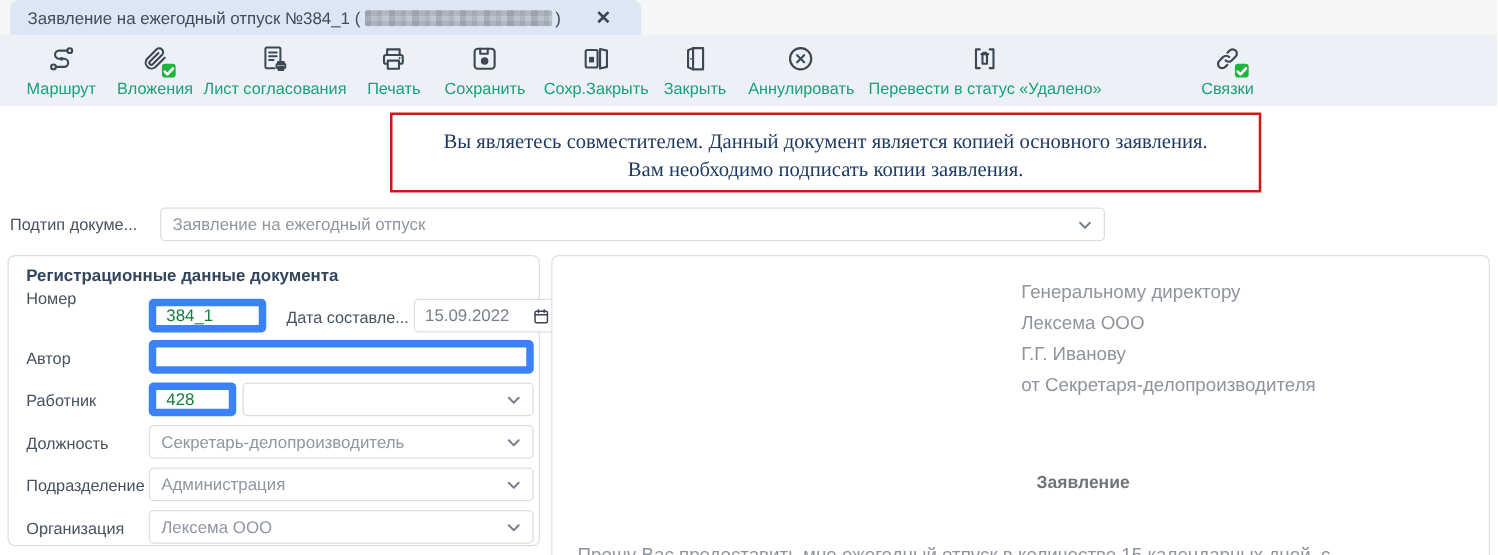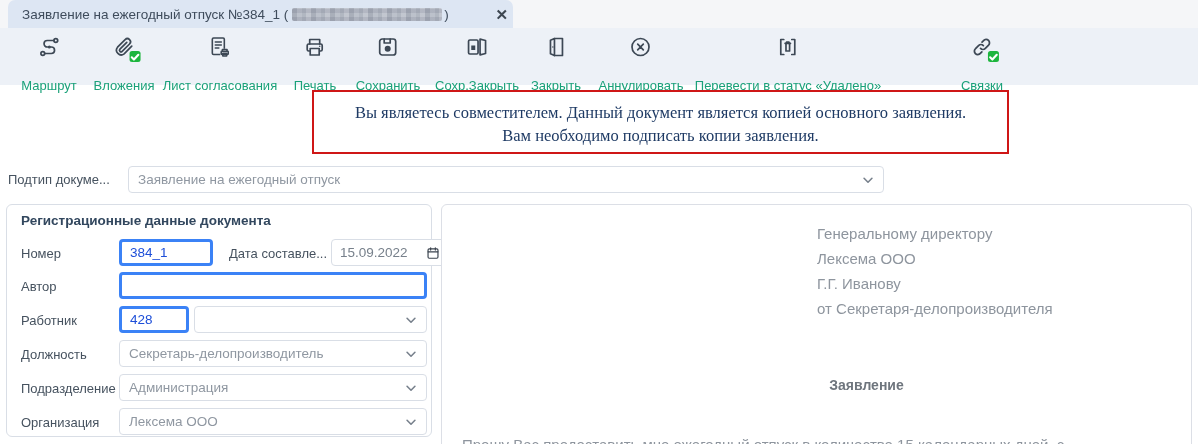--- a/index.html
+++ b/index.html
@@ -3,61 +3,61 @@
 <meta charset="utf-8">
 <style>
   * { margin:0; padding:0; box-sizing:border-box; }
   html,body { width:1198px; height:444px; }
   body { font-family:"Liberation Sans", sans-serif; background:#fff; }
   .screen { position:relative; width:1198px; height:444px; overflow:hidden; background:#fff; }
 
   
   .tabbar { position:absolute; left:0; top:0; width:1198px; height:28px; background:#f5f6f8; }
   .tab { position:absolute; left:8px; top:0; width:505px; height:28px; background:#dde6f3;
-         border-radius:7px 7px 0 0; display:flex; align-items:center; padding:0 5px 0 14px; }
+         border-radius:7px 7px 0 0; display:flex; align-items:center; padding:0 24px 0 14px; }
   .tab-title { font-size:13.5px; color:#3f4c5c; white-space:nowrap; }
   .redacted { display:inline-block; width:150px; height:13px; margin:0 2px 0 4px; border-radius:2px;
       background-image:
         repeating-linear-gradient(90deg,#c6cad2 0 5px,#dcdfe5 5px 10px,#cfd3da 10px 14px,#e3e5ea 14px 19px),
         repeating-linear-gradient(0deg,#c9ccd4 0 4px,#dadde2 4px 8px);
       background-blend-mode:multiply; filter:blur(.6px); }
   .tab-close { margin-left:auto; font-size:15px; font-weight:bold; color:#3c4650; cursor:pointer; line-height:1; }
 
   
   .toolbar { position:absolute; left:0; top:28px; width:1198px; height:57px; background:#edf1f7; }
   .tb-item { position:absolute; top:6px; transform:translateX(-50%); display:flex; flex-direction:column;
              align-items:center; cursor:pointer; }
   .tb-icon { position:relative; width:26px; height:26px; display:flex; align-items:center; justify-content:center; }
   .tb-icon svg { width:24px; height:24px; }
   .tb-badge { position:absolute; right:-4px; bottom:-2px; width:11px; height:11px; background:#1db53e;
               border-radius:2.5px; display:flex; align-items:center; justify-content:center;
               box-shadow:0 0 0 1px #edf1f7; }
-  .tb-label { margin-top:18px; font-size:13px; color:#1aa179; white-space:nowrap; }
+  .tb-label { margin-top:3px; font-size:13px; color:#1aa179; white-space:nowrap; }
 
   
   .warning { position:absolute; left:312px; top:90px; width:697px; height:64px; background:#fff;
              border:2px solid #cf1616; font-family:"Liberation Serif","DejaVu Serif",serif;
              color:#1e3a64; font-size:16.5px; text-align:center; padding-top:9px; line-height:23px; }
 
   
   .field-label { font-size:13px; color:#46525f; white-space:nowrap; overflow:hidden; text-overflow:ellipsis; }
   .subtype-label { position:absolute; left:8px; top:172px; width:102px; }
   .combo { position:absolute; background:#fff; border:1px solid #d9dee6; border-radius:4px; height:27px;
            display:flex; align-items:center; padding:0 8px 0 9px; }
   .combo .val { font-size:13.5px; color:#8f97a1; white-space:nowrap; overflow:hidden; flex:1; }
   .combo .chev { flex:none; margin-left:6px; display:flex; }
   .subtype-combo { left:128px; top:166px; width:756px; }
 
   
   .left-panel { position:absolute; left:6px; top:204px; width:426px; height:233px;
                 border:1px solid #d9dee6; border-radius:6px; background:#fff;padding-left:26px; }
   .lp-title { position:absolute; left:14px; top:8px; font-size:13.5px; font-weight:bold; color:#32475e; }
   .lp-label { position:absolute; left:14px; width:100px; }
-  .input { position:absolute; background:#fff; border:3px solid #3b82f6; border-radius:4px; height:27px;
-           font-family:"Liberation Sans",sans-serif; font-size:13.5px; color:#1d4ed8; padding:0 8px; outline:none; }
+  .input { position:absolute; background:#fff; border:6px solid #3b82f6; border-radius:4px; height:27px;
+           font-family:"Liberation Sans",sans-serif; font-size:13.5px; color:#15803d; padding:0 8px; outline:none; }
   .date-wrap { position:absolute; border:1px solid #d9dee6; border-radius:4px; height:27px; background:#fff;
                display:flex; align-items:center; padding:0 6px 0 8px; }
   .date-wrap .val { font-size:13.5px; color:#77808b; flex:1; }
   .date-wrap .cal { display:flex; margin-left:4px; }
 
   
   .right-panel { position:absolute; left:441px; top:204px; width:751px; height:260px;
                  border:1px solid #dcdfe6; border-radius:6px; background:#fff; overflow:hidden; }
   .doc-addr { position:absolute; left:375px; top:16px; font-size:15px; color:#8e959e; line-height:25px; }
   .doc-heading { position:absolute; left:0; top:172px; width:100%; padding-left:100px; text-align:center;
@@ -216,21 +216,21 @@
     <span class="chev">
       <svg width="14" height="14" viewBox="0 0 16 16" fill="none" stroke="#77808c" stroke-width="1.8" stroke-linecap="round" stroke-linejoin="round">
           <path d="M3.5 6l4.5 4.5L12.5 6"></path>
         </svg>
     </span>
   </div>
 
   <div class="left-panel">
     <div class="lp-title">Регистрационные данные документа</div>
 
-    <div class="field-label lp-label" style="top:41px">Номер</div>
+    <div class="field-label lp-label" style="top:26px">Номер</div>
     <input class="input" style="left: 112px; top: 34px; width: 94px;" value="384_1">
     <div class="field-label" style="position:absolute; left:222px; top:41px; width:100px">Дата составле...</div>
     <div class="date-wrap" style="left:324px; top:34px; width:116px">
       <span class="val">15.09.2022</span>
       <span class="cal">
         <svg width="14" height="14" viewBox="0 0 24 24" fill="none" stroke="#3a434e" stroke-width="2" stroke-linecap="round">
             <rect x="3.5" y="5" width="17" height="16" rx="2"></rect>
             <path d="M8 3v4M16 3v4M3.5 10h17"></path>
           </svg>
       </span>

